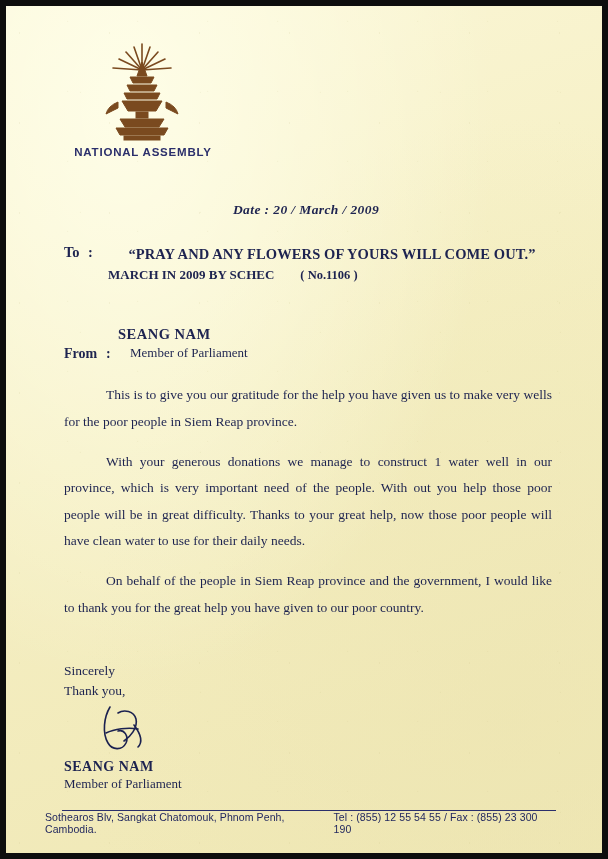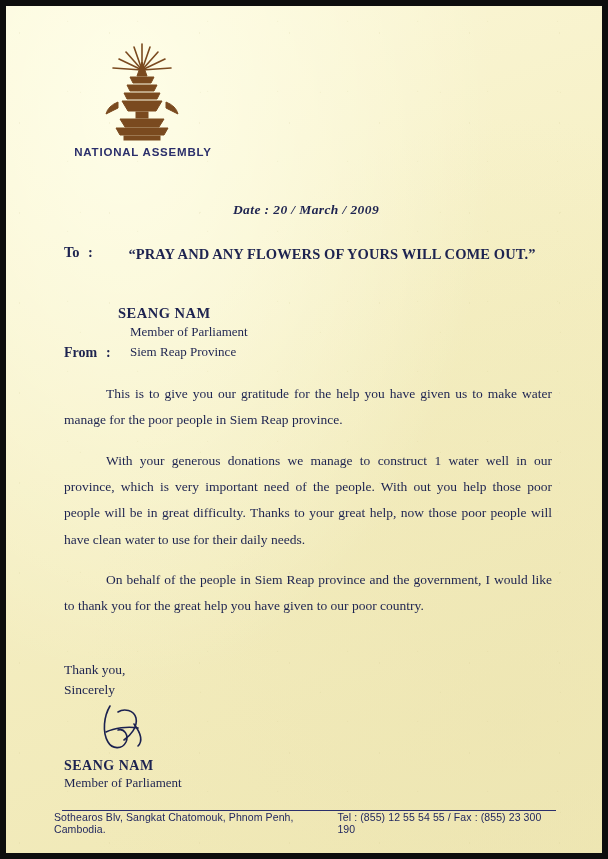--- a/index.html
+++ b/index.html
@@ -213,21 +213,21 @@
   
   .footer-rule {
     position: absolute;
     left: 56px;
     right: 46px;
     bottom: 42px;
     border-top: 1.5px solid #2b2f6b;
   }
   .footer {
     position: absolute;
-    left: 48px;
+    left: 39px;
     right: 46px;
     bottom: 18px;
     display: flex;
     justify-content: space-between;
     font-size: 10.5px;
     font-family: "Liberation Sans", sans-serif;
     color: #22285f;
     letter-spacing: 0.1px;
   }
   .footer-right { padding-right: 2px; }
@@ -293,40 +293,42 @@
 
     <div class="content">
 
       <div class="date-line">Date   :  20 / March / 2009</div>
 
       <div class="to-block">
         <div class="to-label">To</div>
         <div class="to-colon">:</div>
         <div class="to-lines">
           <div class="to-line1">“PRAY AND ANY FLOWERS OF YOURS WILL COME OUT.”</div>
+          <div class="to-line3">
+            <span>MARCH IN 2009 BY SCHEC</span><span class="to-no">( No.1106 )</span>
+          </div>
         </div>
       </div>
 
       <div class="from-block">
         <div class="from-label">From</div>
         <div class="from-colon">:</div>
         <div class="from-lines">
           <div class="from-name">SEANG  NAM</div>
           <div class="from-role">Member of Parliament</div>
-          <div class="from-province">Siem Reap Province</div>
         </div>
       </div>
 
-      <p class="para">This is to give you our gratitude for the help you have given us to make water manage for the poor people in  Siem Reap province.</p>
+      <p class="para">This is to give you our gratitude for the help you have given us to make very wells for the poor people in  Siem Reap province.</p>
       <p class="para">With your generous donations we manage to construct 1 water well in our province, which is very important need of the people. With out you help those poor people will be in great difficulty. Thanks to your great help, now those poor people will have clean water to use for their daily needs.</p>
       <p class="para">On behalf of the people in Siem Reap province and the government, I would like to thank you for the great help you have given to our poor country.</p>
 
       <div class="closing">
+        <div>Sincerely</div>
         <div>Thank you,</div>
-        <div>Sincerely</div>
       </div>
 
       <div class="signature">
         <svg width="90" height="56" viewBox="0 0 90 56" xmlns="http://www.w3.org/2000/svg">
           <g fill="none" stroke="#1b2150" stroke-width="1.6" stroke-linecap="round">
             <path d="M16 4 C10 14, 8 30, 14 40 C18 47, 28 48, 32 40 C35 33, 30 26, 24 28"></path>
             <path d="M24 10 C30 6, 40 8, 42 16 C44 25, 36 34, 30 38"></path>
             <path d="M12 30 C20 26, 34 24, 44 26"></path>
             <path d="M40 22 C46 30, 50 38, 44 44"></path>
           </g>

